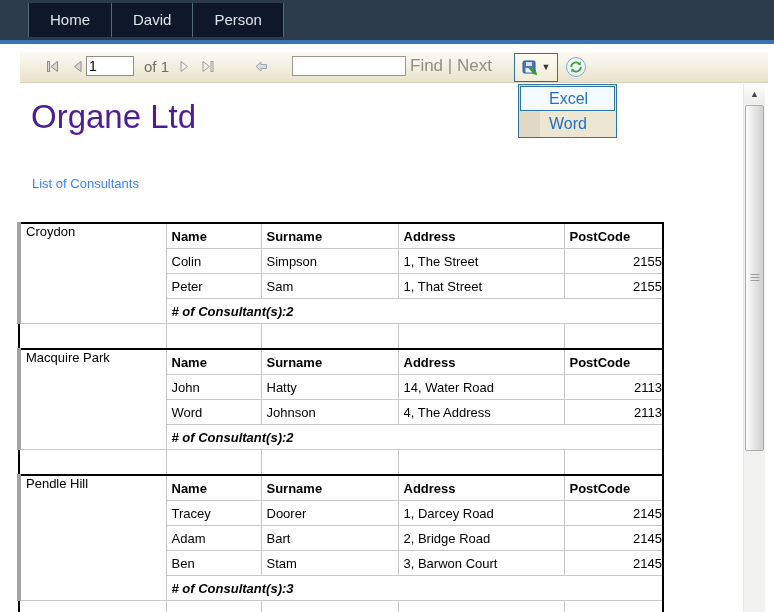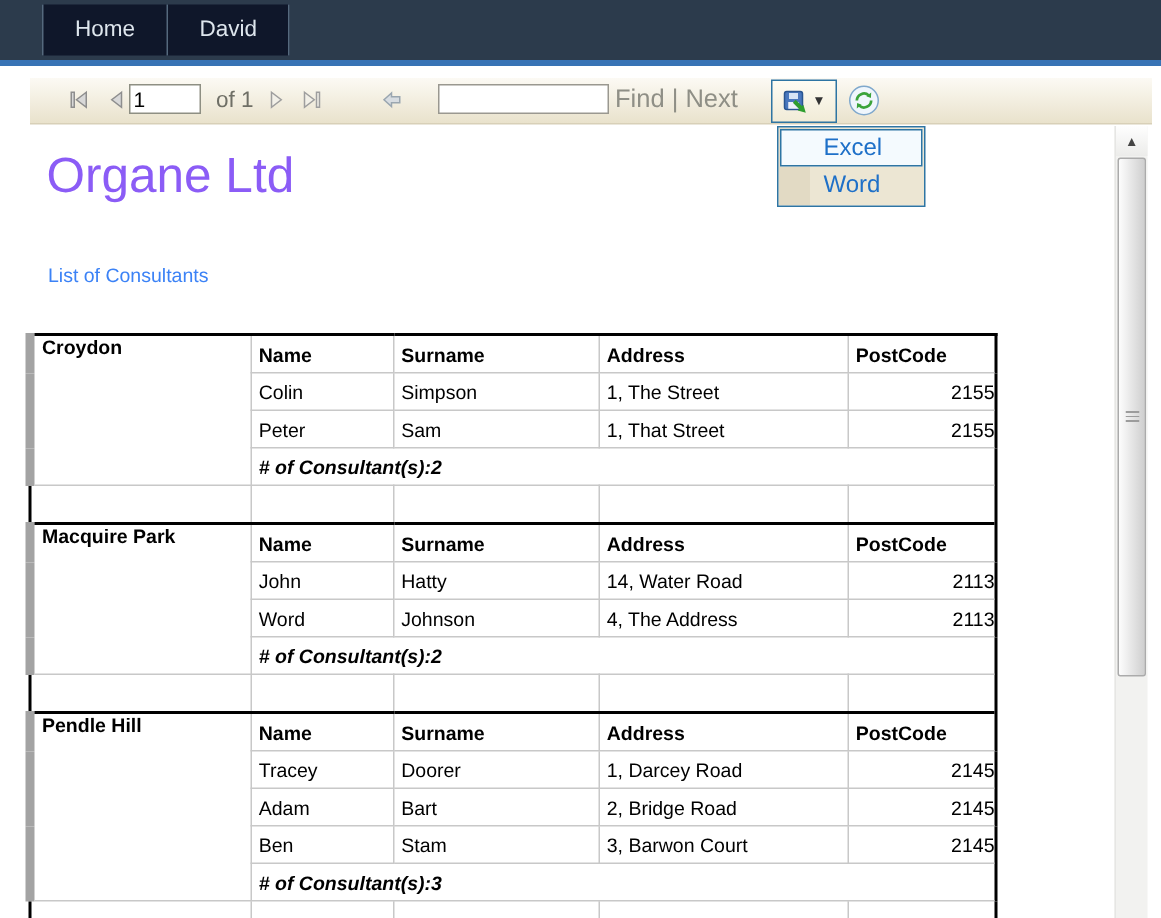--- a/index.html
+++ b/index.html
@@ -34,31 +34,31 @@
 
   
   #export-menu{position:absolute;left:518px;top:84px;width:95px;border:1px solid #2E75A3;
                background:linear-gradient(to right,#E2DAC4 0px,#E2DAC4 21px,#ECE6D3 21px);
                z-index:20;padding:1px;}
   .menu-item{height:23px;line-height:23px;padding-left:28px;font-size:16px;color:#1E70C8;
              border:1px solid transparent;cursor:pointer;}
   .menu-item.hover{background:#F4FAFE;border:1px solid #2E75A3;}
 
   
-  #report-title{position:absolute;left:31px;top:98px;font-size:33px;color:#8b5cf6;}
+  #report-title{position:absolute;left:31px;top:98px;font-size:33px;color:#4c1d95;}
   #report-subtitle{position:absolute;left:32px;top:176px;font-size:13px;color:#3b82f6;}
 
   #consultant-table{position:absolute;left:17px;top:222px;border-collapse:collapse;
                     table-layout:fixed;width:644px;}
   #consultant-table td{height:24px;padding:0 0 0 5px;font-size:13px;color:#000;
                        border-right:1px solid #C8C8C8;border-bottom:1px solid #C8C8C8;
                        overflow:hidden;white-space:nowrap;}
   #consultant-table .last{border-right:2px solid #000;}
   #consultant-table .group-row td{border-top:2px solid #000;}
-  .groupcell{font-weight:bold;vertical-align:top;border-left:6px solid #a3a3a3;padding-top:3px;}
+  .groupcell{font-weight:normal;vertical-align:top;border-left:4px solid #a3a3a3;padding-top:3px;}
   .colhead{font-weight:bold;}
   .footercell{font-weight:bold;font-style:italic;}
   .pc{text-align:right;padding-right:3px;}
   .spacer-left{border-left:2px solid #000;}
 
   
   #vscroll{position:absolute;right:9px;top:84px;width:21px;height:528px;background:#F2F2F0;
            border-left:1px solid #E6E6E4;}
   #scroll-up{height:20px;background:linear-gradient(#FEFEFE,#ECECEA);text-align:center;
              font-size:9px;color:#444;line-height:20px;cursor:pointer;}
@@ -71,20 +71,21 @@
 </style>
 </head>
 <body>
 
 <div id="screen">
 
   <div id="navbar">
     <div id="nav-tabs">
         <div class="tab">Home</div>
         <div class="tab">David</div>
+        <div class="tab">Person</div>
       </div>
   </div>
 
   <div id="toolbar">
     <span class="abs" style="left:26px;top:8px;">
       <svg class="nav-icon" width="14" height="13" viewBox="0 0 14 13">
         <rect x="1.5" y="1.5" width="2" height="10" fill="#D8D8D8" stroke="#8E8E8E" stroke-width="1"></rect>
         <polygon points="11.5,1.5 5,6.5 11.5,11.5" fill="#D8D8D8" stroke="#8E8E8E" stroke-width="1"></polygon>
       </svg>
     </span>

